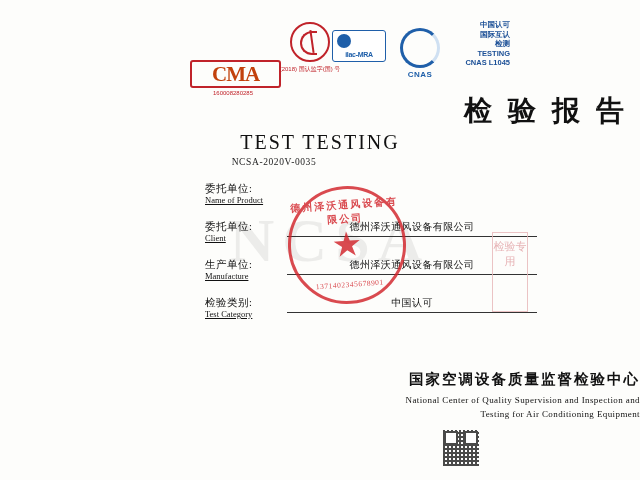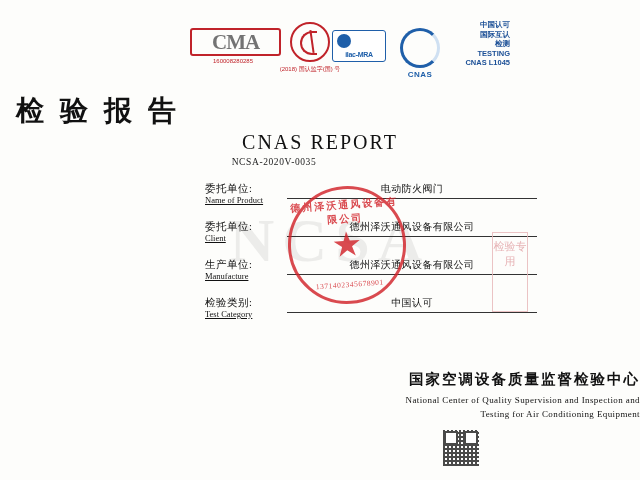--- a/index.html
+++ b/index.html
@@ -37,27 +37,28 @@
   
   .cma {
     left: 190px;
     top: 18px;
     width: 86px;
   }
   .cma-mark {
     font-family: "Liberation Serif", serif;
     font-weight: bold;
     font-size: 21px;
-    color: #737373;
+    color: #c2410c;
     letter-spacing: -1px;
     line-height: 24px;
     border: 2px solid #c0232a;
     border-radius: 3px;
     display: inline-block;
     padding: 0 20px;
+    margin-top: 32px;
   }
   .cma-code {
     font-size: 6px;
     color: #c0232a;
     margin-top: 2px;
     letter-spacing: 0px;
   }
 
   
   .cal {
@@ -175,21 +176,21 @@
   .cnas-block .cn {
     font-size: 7.5px;
   }
 
   
   .title-cn {
     position: absolute;
     top: 92px;
     left: 0;
     width: 640px;
-    text-align: left;
+    text-align: right;
     font-family: "Liberation Serif", serif;
     font-size: 28px;
     font-weight: bold;
     letter-spacing: 16px;
     text-indent: 16px;
     color: #111;
   }
   .title-en {
     position: absolute;
     top: 131px;
@@ -434,31 +435,30 @@
       <div class="cn">国际互认</div>
       <div class="cn">检测</div>
       <div>TESTING</div>
       <div>CNAS L1045</div>
     </div>
   </div>
 
   <div class="watermark">NCSA</div>
 
   <div class="title-cn">检验报告</div>
-  <div class="title-en">CNAS REPORT</div>
+  <div class="title-en">TEST TESTING</div>
   <div class="report-no">NCSA-2020V-0035</div>
 
   <div class="fields">
 
     <div class="field-row">
       <div class="field-label">
         <span class="cn">委托单位:</span>
         <span class="en">Name of Product</span>
       </div>
-      <div class="field-value">电动防火阀门</div>
     </div>
 
     <div class="field-row">
       <div class="field-label">
         <span class="cn">委托单位:</span>
         <span class="en">Client</span>
       </div>
       <div class="field-value">德州泽沃通风设备有限公司</div>
     </div>
 

